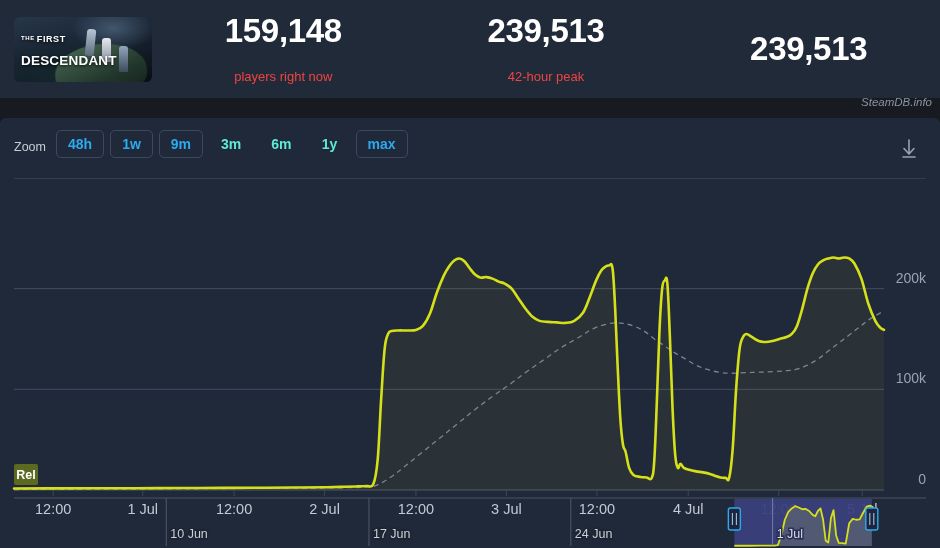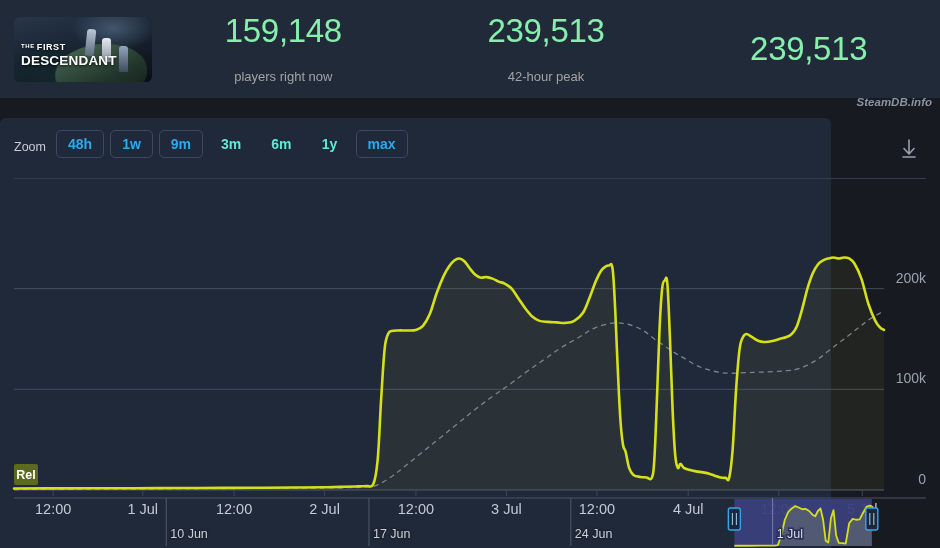--- a/index.html
+++ b/index.html
@@ -51,39 +51,39 @@
   .capsule .f1 { left: 52%; bottom: 26px; height: 27px; transform: rotate(6deg); }
   .capsule .f2 { left: 64%; bottom: 20px; background: linear-gradient(180deg,#e7e9ef,#8b93a4); }
   .capsule .f3 { left: 76%; bottom: 10px; height: 26px; background: linear-gradient(180deg,#93a4bb,#3e4b5c); }
   .capsule .wordmark {
     position: absolute; left: 7px; bottom: 14px;
     color: #ffffff; line-height: 1;
     text-shadow: 0 1px 3px rgba(0,0,0,.85);
   }
   .capsule .wm-top { font-size: 9px; font-weight: bold; letter-spacing: .6px; }
   .capsule .wm-top .the { font-size: 6px; vertical-align: 2px; margin-right: 2px; }
-  .capsule .wm-bot { font-size: 13.5px; font-weight: bold; letter-spacing: .2px; margin-top: 2px; text-align: center; }
+  .capsule .wm-bot { font-size: 13.5px; font-weight: bold; letter-spacing: .2px; margin-top: 10px; text-align: center; }
 
   .stats { flex: 1 1 auto; display: flex; align-items: center; }
   .stat { flex: 1 1 0; text-align: center; }
   .stat .num {
-    font-size: 33px; font-weight: normal; color: #86efac;
+    font-size: 33px; font-weight: bold; color: #ffffff;
     letter-spacing: -.3px; line-height: 1.05;
   }
-  .stat .lbl { font-size: 13px; color: #a3a3a3; margin-top: 20px; }
+  .stat .lbl { font-size: 13px; color: #ef4444; margin-top: 20px; }
 
   .attrib {
     position: absolute; right: 8px; top: 96px;
-    font-size: 11.5px; font-style: italic; color: #8a93a0; font-weight: bold;
+    font-size: 11.5px; font-style: italic; color: #8a93a0;
   }
 
   
   .panel {
     position: absolute; left: 0; top: 118px;
-    width: 831px; height: 430px;
+    width: 940px; height: 430px;
     background: #20293a;
     border-radius: 6px 6px 0 0;
   }
 
   .toolbar {
     position: absolute; left: 0; top: 0; width: 940px; height: 60px;
   }
   .zoom-label {
     position: absolute; left: 14px; top: 22px;
     font-size: 12.5px; color: #c6cdd6;

